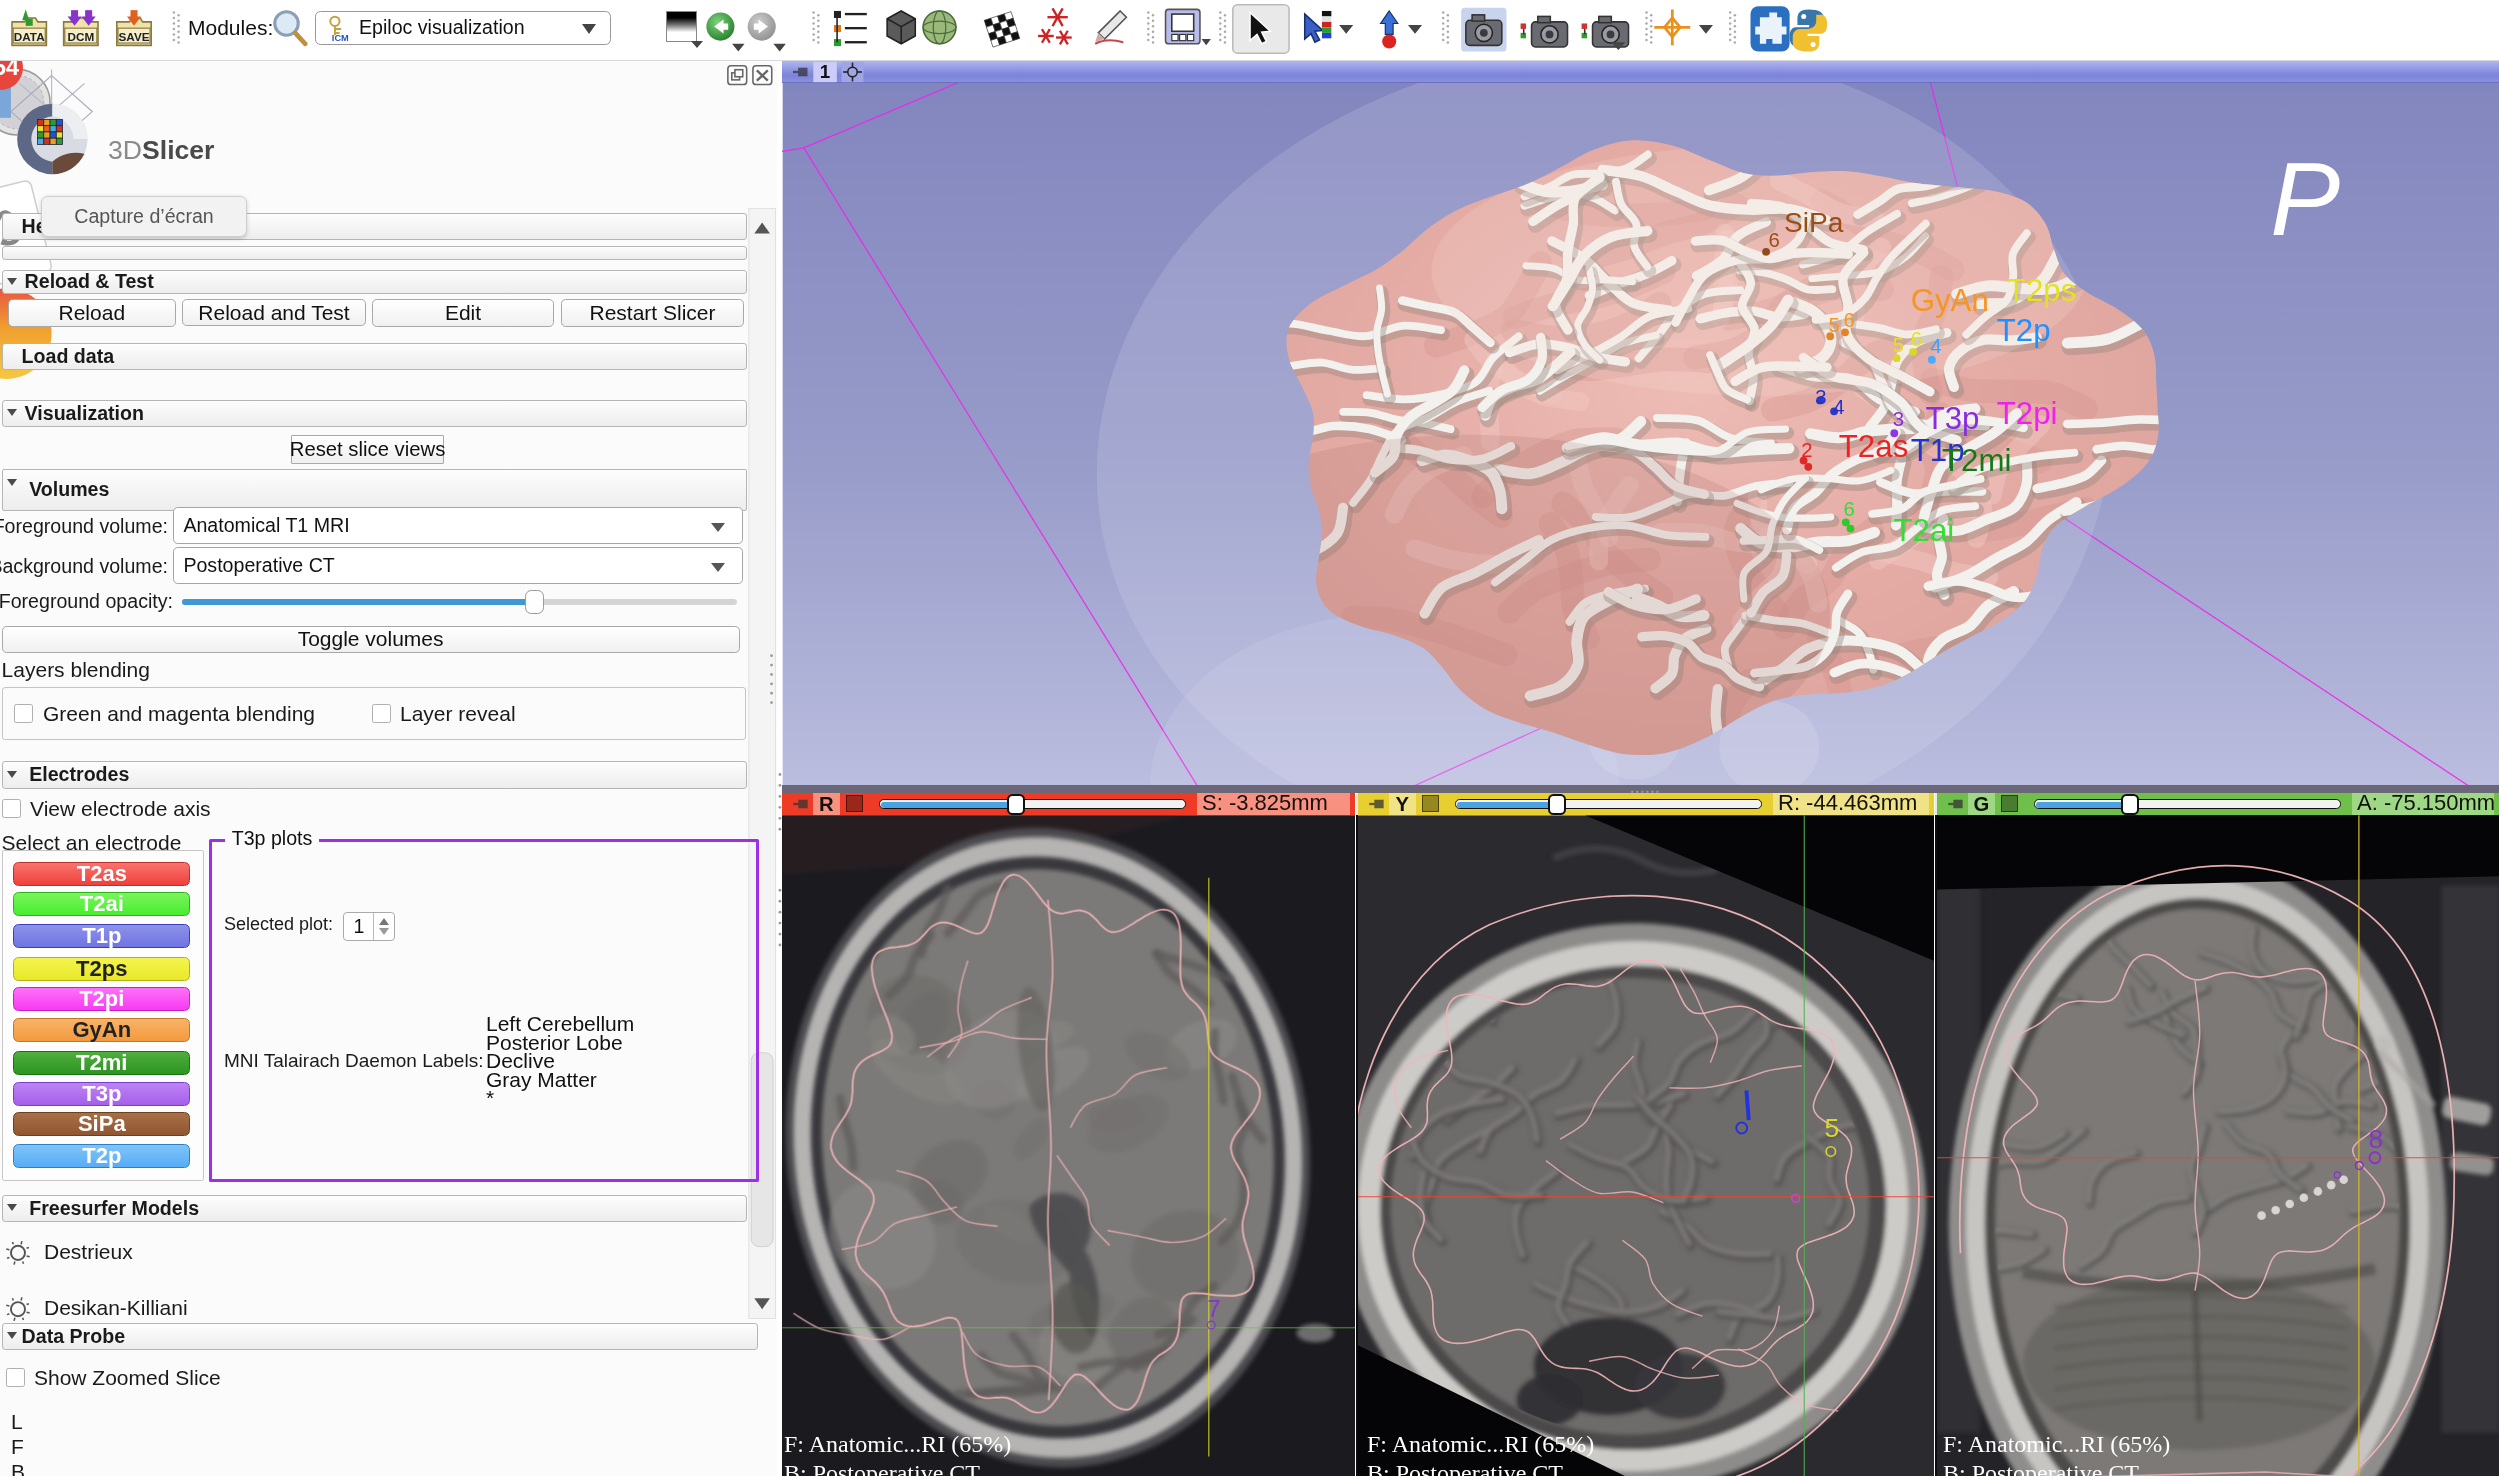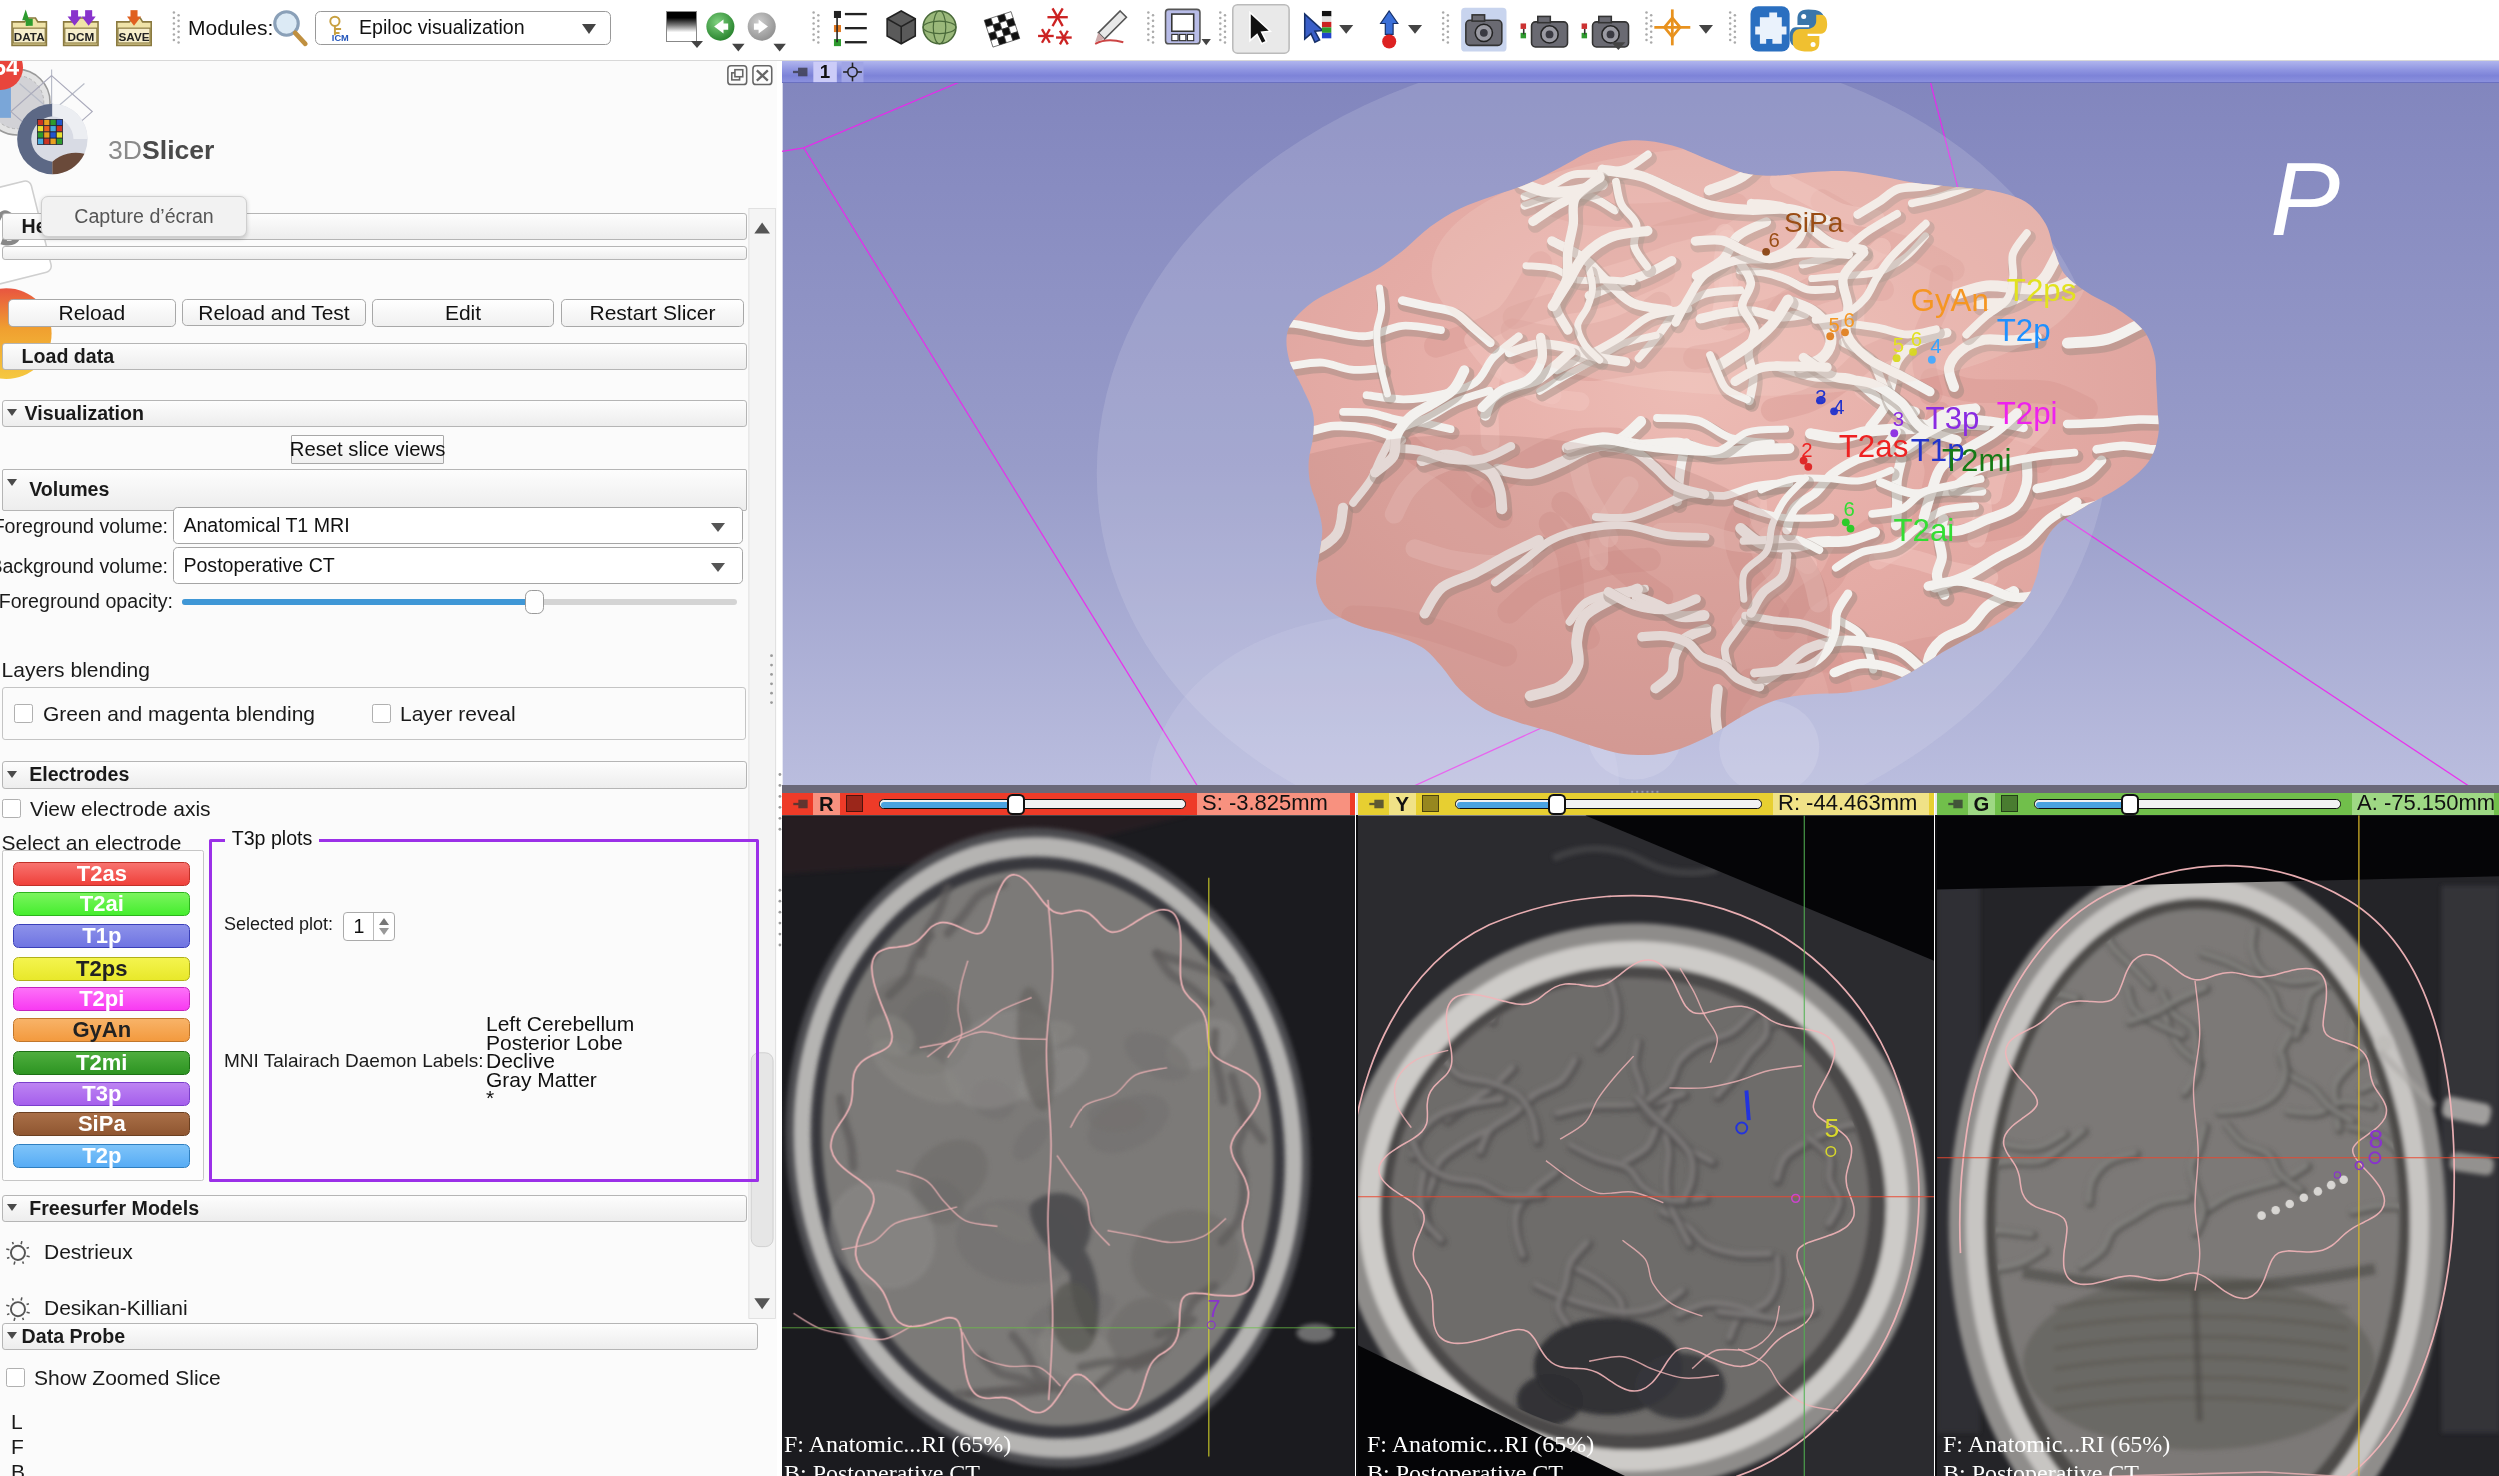--- a/index.html
+++ b/index.html
@@ -326,20 +326,24 @@
     </svg>
 <div class="abs" style="left:-22px;top:-16.4px;width:45px;height:45px;border-radius:50%;background:#e8453c;color:#fff;font-size:23.5px;font-weight:700;display:flex;align-items:center;justify-content:center;padding-left:11px">54</div>
 <div style="position:absolute;left:108px;top:89px;transform:translateY(-50%);font-size:26.6px;font-weight:400;color:#1a1a1a;white-space:nowrap"><span style="color:#8a8a8a">3D</span><span style="color:#4a4a4a;font-weight:700">Slicer</span></div>
 <div style="position:absolute;left:1.6px;top:152px;width:745px;height:27px;background:linear-gradient(#fdfdfd,#ededed);border:0.8px solid #b5b5b5;border-radius:3.1px;box-sizing:border-box">
       <span style="position:absolute;left:19px;top:50%;transform:translateY(-54%);font-weight:700;color:#1a1a1a">He</span>
     </div>
 <div style="position:absolute;left:1.6px;top:185px;width:745px;height:14px;background:linear-gradient(#fdfdfd,#ededed);border:0.8px solid #b5b5b5;border-radius:3.1px;box-sizing:border-box">
       <span style="position:absolute;left:22px;top:50%;transform:translateY(-54%);font-weight:700;color:#1a1a1a"></span>
     </div>
 <div class="abs" style="left:41px;top:135px;width:206px;height:41px;background:#f2f2f2;border:0.8px solid #cfcfcf;border-radius:7px;box-shadow:0 1.6px 4.7px rgba(0,0,0,0.18);display:flex;align-items:center;justify-content:center;color:#555">Capture d’écran</div>
+<div style="position:absolute;left:1.6px;top:209px;width:745px;height:24px;background:linear-gradient(#fdfdfd,#ededed);border:0.8px solid #b5b5b5;border-radius:3.1px;box-sizing:border-box">
+      <span style="position:absolute;left:4.7px;top:6.6px;width:0;height:0;border-left:5.5px solid transparent;border-right:5.5px solid transparent;border-top:7.8px solid #4a4a4a"></span>
+      <span style="position:absolute;left:22px;top:50%;transform:translateY(-54%);font-weight:700;color:#1a1a1a">Reload &amp; Test</span>
+    </div>
 <div style="position:absolute;left:7.8px;top:238px;width:168px;height:28px;background:linear-gradient(#ffffff,#f0f0f0);border:1.2px solid #a8a8a8;border-radius:4.7px;box-sizing:border-box;display:flex;align-items:center;justify-content:center;font-size:21px;color:#111;white-space:nowrap">Reload</div>
 <div style="position:absolute;left:182px;top:238px;width:184px;height:27px;background:linear-gradient(#ffffff,#f0f0f0);border:1.2px solid #a8a8a8;border-radius:4.7px;box-sizing:border-box;display:flex;align-items:center;justify-content:center;font-size:21px;color:#111;white-space:nowrap">Reload and Test</div>
 <div style="position:absolute;left:372px;top:238px;width:182px;height:28px;background:linear-gradient(#ffffff,#f0f0f0);border:1.2px solid #a8a8a8;border-radius:4.7px;box-sizing:border-box;display:flex;align-items:center;justify-content:center;font-size:21px;color:#111;white-space:nowrap">Edit</div>
 <div style="position:absolute;left:561px;top:238px;width:183px;height:28px;background:linear-gradient(#ffffff,#f0f0f0);border:1.2px solid #a8a8a8;border-radius:4.7px;box-sizing:border-box;display:flex;align-items:center;justify-content:center;font-size:21px;color:#111;white-space:nowrap">Restart Slicer</div>
 <div style="position:absolute;left:1.6px;top:339px;width:745px;height:27px;background:linear-gradient(#fdfdfd,#ededed);border:0.8px solid #b5b5b5;border-radius:3.1px;box-sizing:border-box">
       <span style="position:absolute;left:4.7px;top:8.2px;width:0;height:0;border-left:5.5px solid transparent;border-right:5.5px solid transparent;border-top:7.8px solid #4a4a4a"></span>
       <span style="position:absolute;left:22px;top:50%;transform:translateY(-54%);font-weight:700;color:#1a1a1a">Visualization</span>
     </div>
 <div style="position:absolute;left:1.6px;top:282px;width:745px;height:27px;background:linear-gradient(#fdfdfd,#ededed);border:0.8px solid #b5b5b5;border-radius:3.1px;box-sizing:border-box">
       <span style="position:absolute;left:19px;top:50%;transform:translateY(-54%);font-weight:700;color:#1a1a1a">Load data</span>
@@ -356,20 +360,21 @@
     </div>
 <div class="abs" style="right:609px;top:505px;transform:translateY(-50%);font-size:19.6px;color:#1a1a1a;white-space:nowrap">Background volume:</div>
 <div style="position:absolute;left:173px;top:486px;width:570px;height:37px;background:#fff;border:1.2px solid #a5a5a5;border-radius:4.7px;box-sizing:border-box">
       <span style="position:absolute;left:9.4px;top:50%;transform:translateY(-54%);color:#111">Postoperative CT</span>
       <span style="position:absolute;right:17px;top:14.5px;width:0;height:0;border-left:7px solid transparent;border-right:7px solid transparent;border-top:9.4px solid #555"></span>
     </div>
 <div class="abs" style="right:604px;top:540px;transform:translateY(-50%);font-size:19.6px;color:#1a1a1a;white-space:nowrap">Foreground opacity:</div>
 <div class="abs" style="left:182px;top:538px;width:555px;height:6.3px;border-radius:3.1px;background:#d4d4d4"></div>
 <div class="abs" style="left:182px;top:538px;width:347px;height:6.3px;border-radius:3.1px;background:#3f97d6"></div>
 <div class="abs" style="left:525px;top:529px;width:19px;height:24px;background:#fefefe;border:1.2px solid #9a9a9a;border-radius:6.3px"></div>
+<div style="position:absolute;left:1.6px;top:565px;width:738px;height:26.6px;background:linear-gradient(#ffffff,#f0f0f0);border:1.2px solid #a8a8a8;border-radius:4.7px;box-sizing:border-box;display:flex;align-items:center;justify-content:center;font-size:21px;color:#111;white-space:nowrap">Toggle volumes</div>
 <div style="position:absolute;left:1.6px;top:609px;transform:translateY(-50%);font-size:21px;font-weight:400;color:#1a1a1a;white-space:nowrap">Layers blending</div>
 <div class="abs" style="left:1.6px;top:626px;width:744px;height:53px;border:0.8px solid #c4c4c4;border-radius:3.1px"></div>
 <div style="position:absolute;left:14px;top:643px;width:19px;height:19px;background:#fff;border:1.2px solid #b0b0b0;border-radius:2.3px;box-sizing:border-box"></div>
 <div style="position:absolute;left:43px;top:653px;transform:translateY(-50%);font-size:21px;font-weight:400;color:#1a1a1a;white-space:nowrap">Green and magenta blending</div>
 <div style="position:absolute;left:372px;top:643px;width:19px;height:19px;background:#fff;border:1.2px solid #b0b0b0;border-radius:2.3px;box-sizing:border-box"></div>
 <div style="position:absolute;left:400px;top:653px;transform:translateY(-50%);font-size:21px;font-weight:400;color:#1a1a1a;white-space:nowrap">Layer reveal</div>
 <div style="position:absolute;left:1.6px;top:700px;width:745px;height:28px;background:linear-gradient(#fdfdfd,#ededed);border:0.8px solid #b5b5b5;border-radius:3.1px;box-sizing:border-box">
       <span style="position:absolute;left:4.7px;top:8.6px;width:0;height:0;border-left:5.5px solid transparent;border-right:5.5px solid transparent;border-top:7.8px solid #4a4a4a"></span>
       <span style="position:absolute;left:26.6px;top:50%;transform:translateY(-54%);font-weight:700;color:#1a1a1a">Electrodes</span>
     </div>

